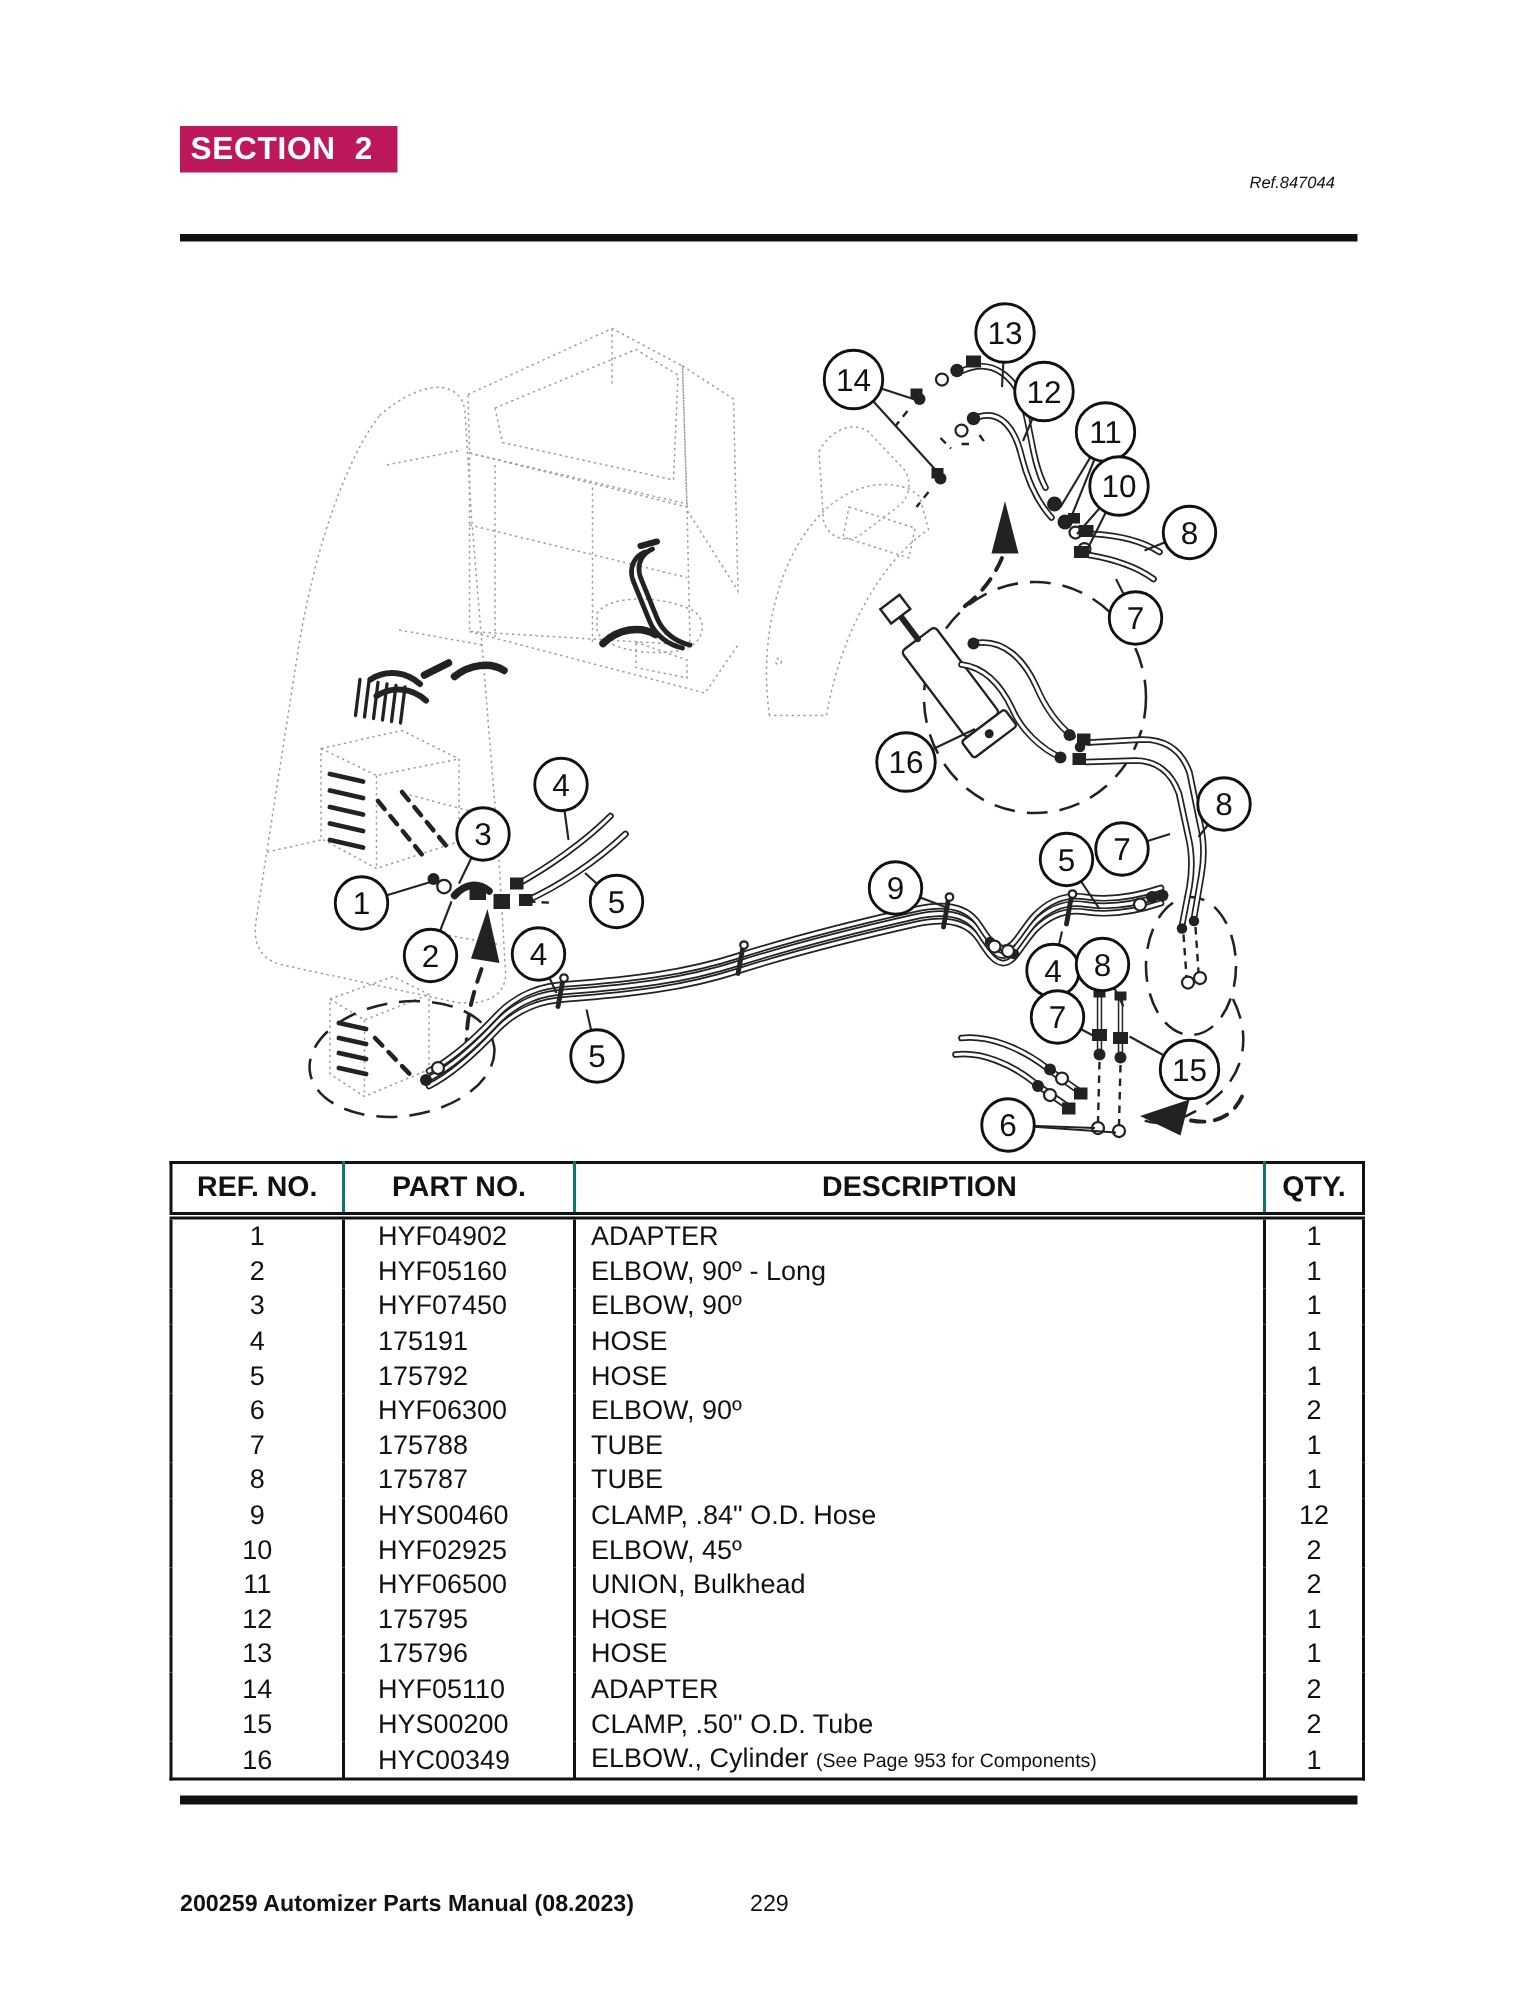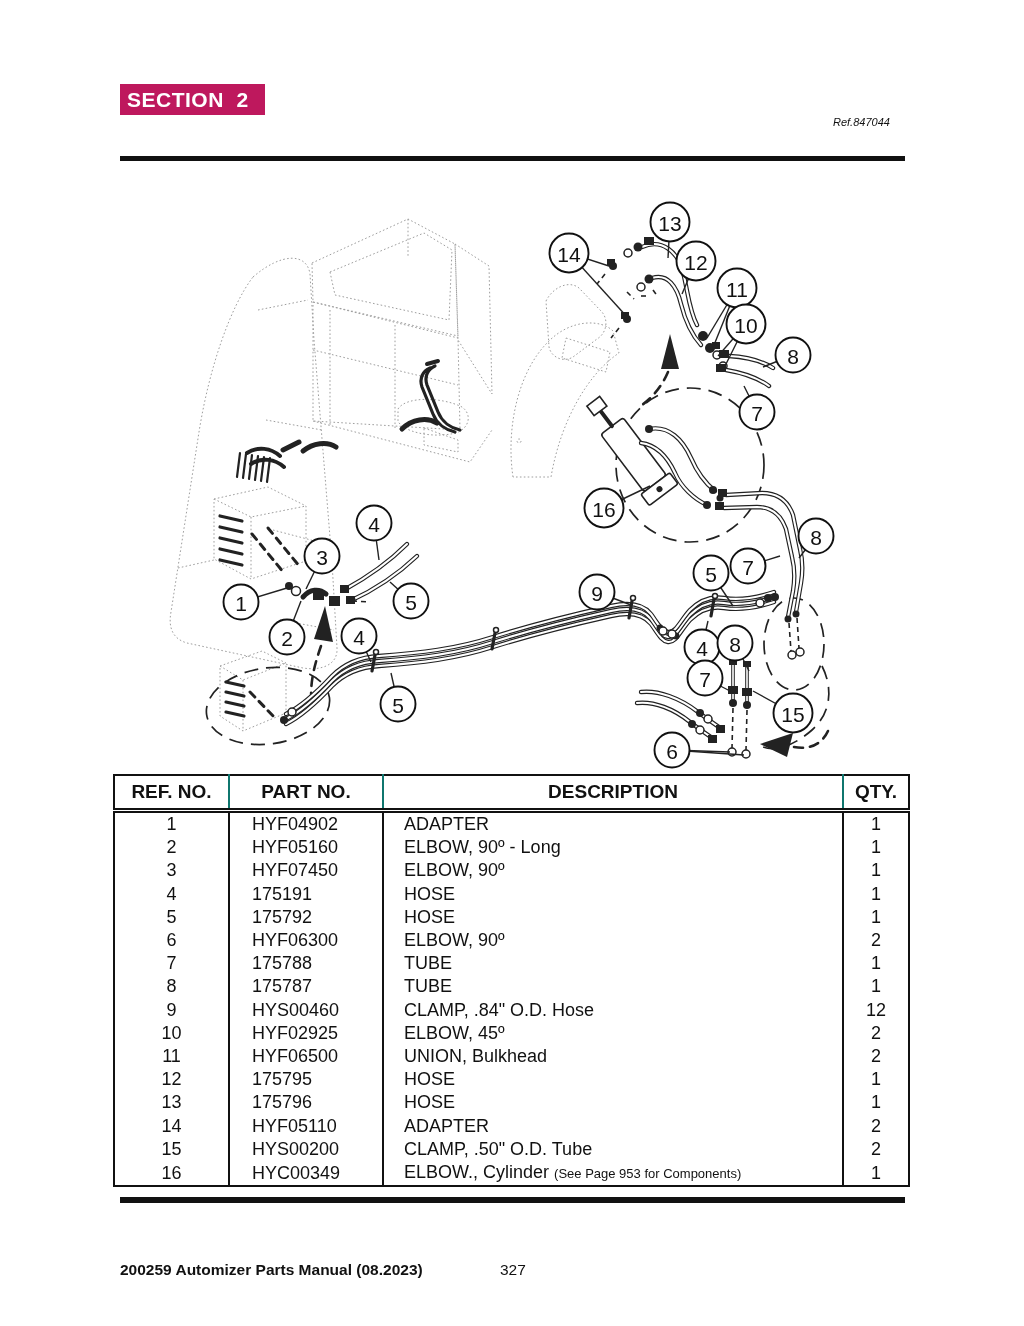--- a/index.html
+++ b/index.html
@@ -46,21 +46,21 @@
     table-layout:fixed; border:2.5px solid #111; }
   .parts-table th { border-left:2px solid #0f766e; border-bottom:5px double #111;
     font-size:19px; font-weight:bold; height:32px; text-align:center; padding:0; }
   .parts-table th:first-child { border-left:none; }
   .parts-table td { border-left:2px solid #111; font-size:18px; height:23.2px; line-height:23.2px;
     padding:0; white-space:nowrap; overflow:hidden; }
   .parts-table td:first-child { border-left:none; }
   .col-ref { width:115px; } .col-part { width:154px; } .col-desc { width:460px; } .col-qty { width:66px; }
   td.c-num { text-align:center; }
   td.c-part { padding-left:22px; }
-  td.c-desc { padding-left:20px; }
+  td.c-desc { padding-left:10px; }
   .note { font-size:13px; }
 
   
   .footer-manual { position:absolute; left:120px; top:1261px; font-size:15.5px;font-weight:bold; }
   .footer-page { position:absolute; left:500px; top:1261px; font-size:15.5px; }
 </style>
 </head>
 <body>
 
 <div class="page">
@@ -549,15 +549,15 @@
           <td class="c-num">16</td>
           <td class="c-part">HYC00349</td>
           <td class="c-desc"><span>ELBOW., Cylinder</span> <span class="note">(See Page 953 for Components)</span></td>
           <td class="c-num">1</td>
         </tr>
       </tbody>
   </table>
 
   <div class="rule rule-bottom"></div>
   <div class="footer-manual">200259 Automizer Parts Manual (08.2023)</div>
-  <div class="footer-page">327</div>
+  <div class="footer-page">229</div>
 
 </div>
 
 </body></html>

